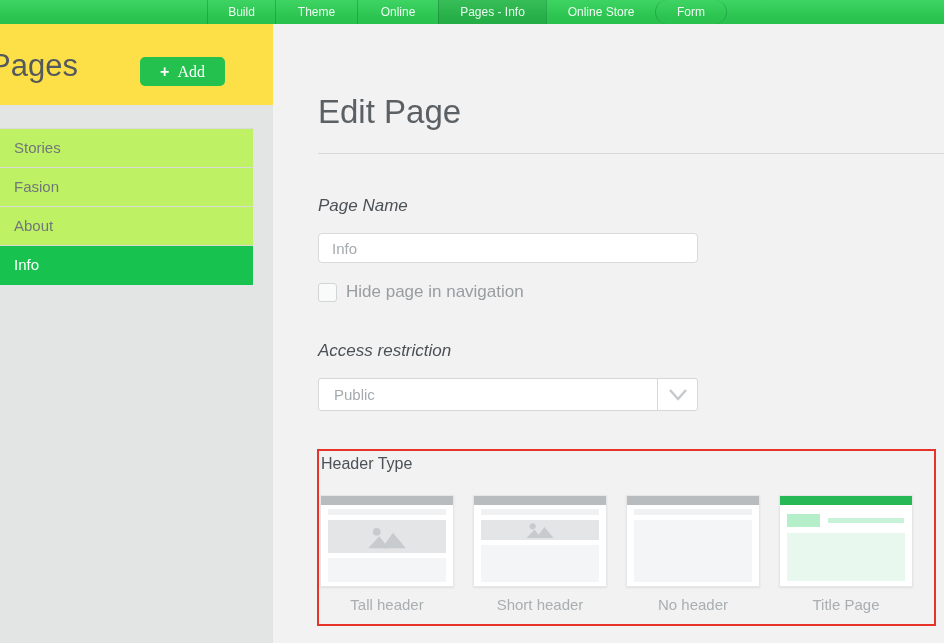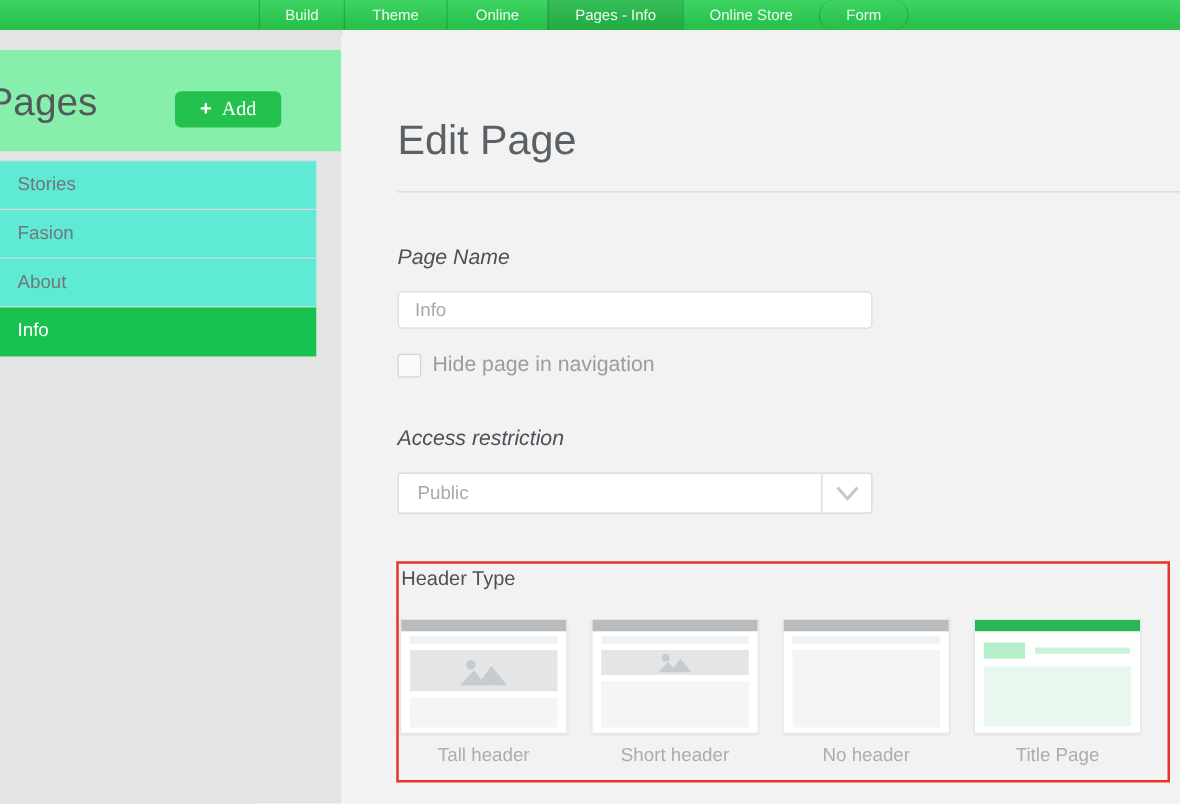--- a/index.html
+++ b/index.html
@@ -10,30 +10,30 @@
   .navbar{position:absolute;top:0;left:0;width:944px;height:28px;
     background:linear-gradient(180deg,#3ed463 0%,#2cc451 60%,#27bd4b 100%);}
   .tabs{position:absolute;left:207px;top:0;height:24px;display:flex;}
   .tab{height:24px;line-height:24px;text-align:center;font-size:12px;color:#ecfbf1;
     border-left:1px solid rgba(8,104,40,.32);box-sizing:border-box;cursor:pointer;}
   .tab:last-child{border-right:1px solid rgba(8,104,40,.32);border-radius:12px;}
   .tab.active{background:rgba(0,0,0,0.10);}
 
   
   .sidebar{position:absolute;left:0;top:24px;width:273px;height:619px;background:#e3e4e4;}
-  .sidebar-header{position:absolute;left:0;top:16px;width:273px;height:81px;background:#86efac;}
+  .sidebar-header{position:absolute;left:0;top:0;width:273px;height:81px;background:#fde047;}
   .sidebar-title{position:absolute;left:-10px;top:24px;margin:0;font-size:31px;font-weight:400;color:#54595d;}
   .add-btn{position:absolute;left:140px;top:33px;width:85px;height:29px;border:none;border-radius:5px;
     background:#25c14f;color:#ffffff;display:flex;align-items:center;justify-content:center;cursor:pointer;
     font-family:inherit;}
   .add-btn .plus{font-size:16px;font-weight:700;margin-right:8px;line-height:1;}
   .add-btn .add-label{font-size:16px;font-family:Liberation Serif, serif;}
   .page-list{position:absolute;left:0;top:104px;width:253px;margin:0;padding:0;list-style:none;
     border-top:1px solid #d9d9d9;}
-  .page-item{height:38px;line-height:38px;background:#5eead4;border-bottom:1px solid #d9d9d9;
+  .page-item{height:38px;line-height:38px;background:#bef264;border-bottom:1px solid #d9d9d9;
     padding-left:14px;font-size:15px;color:#72777b;cursor:pointer;}
   .page-item.selected{background:#18c24f;color:#ffffff;border-bottom-color:#18c24f;}
 
   
   .content{position:absolute;left:273px;top:24px;width:671px;height:619px;background:#f2f2f3;}
   .page-title{position:absolute;left:45px;top:69px;margin:0;font-size:33px;font-weight:400;color:#5a6064;}
   .title-divider{position:absolute;left:45px;top:129px;width:626px;height:1px;background:#d8d8d8;border:none;margin:0;}
 
   .field-label{position:absolute;left:45px;font-size:17px;color:#4b5156;font-style:italic;}
   .lbl-pagename{top:172px;}

